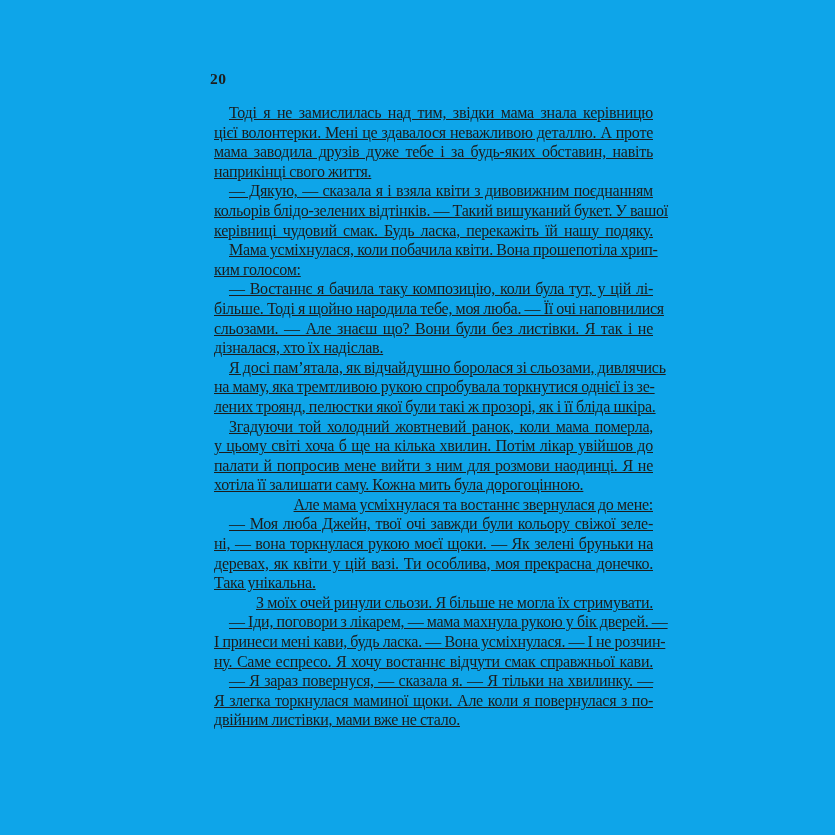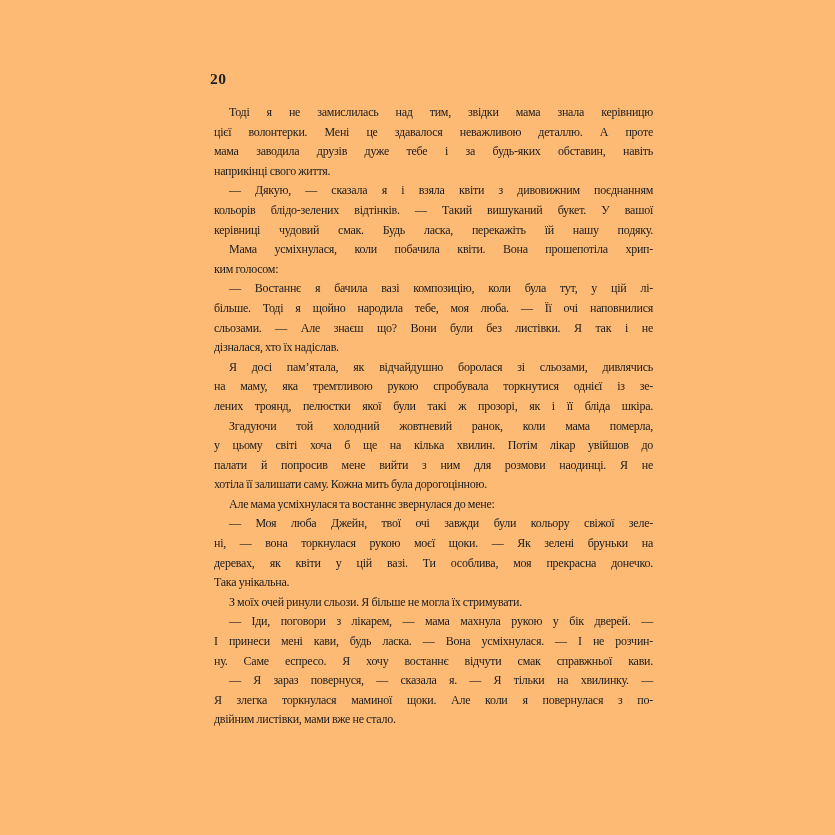--- a/index.html
+++ b/index.html
@@ -10,55 +10,57 @@
     width: 835px;
     height: 835px;
     position: relative;
     overflow: hidden;
     background: #ffffff;
     font-family: "Liberation Serif", "DejaVu Serif", serif;
   }
   .book-page {
     position: absolute;
     inset: 0;
-    background: #fdba74;
+    background: #0ea5e9;
   }
   .page-number {
     position: absolute;
     left: 210px;
     top: 70px;
     font-size: 15.5px;
     font-weight: bold;
     color: #1e1e1e;
     letter-spacing: 0.5px;
   }
   .text-block {
     position: absolute;
     left: 214px;
     top: 103px;
     width: 439px;
-    font-size: 12px;
+    font-size: 16px;
     line-height: 19.6px;
     color: #1c1c1c;
     letter-spacing: -0.25px;
     word-spacing: -0.4px;
+    text-decoration: underline;
   }
   .line {
     height: 19.6px;
     white-space: nowrap;
     overflow: visible;
     text-align: left;
   }
   .line.jfull {
     text-align: justify;
     text-align-last: justify;
     text-justify: inter-word;
   }
   .line.indent {
     padding-left: 15px;
+    text-align: right;
   }
 </style>
 </head>
 <body style="background: rgb(255, 255, 255);">
 
 <div class="book-page">
   <div class="page-number">20</div>
   <div class="text-block" id="text-block" style="color: rgb(28, 28, 28);">
       <div>
         <div class="line indent jfull">Тоді я не замислилась над тим, звідки мама знала керівницю</div>
@@ -69,21 +71,21 @@
       <div>
         <div class="line indent jfull">— Дякую, — сказала я і взяла квіти з дивовижним поєднанням</div>
         <div class="line jfull">кольорів блідо-зелених відтінків. — Такий вишуканий букет. У вашої</div>
         <div class="line jfull">керівниці чудовий смак. Будь ласка, перекажіть їй нашу подяку.</div>
       </div>
       <div>
         <div class="line indent jfull">Мама усміхнулася, коли побачила квіти. Вона прошепотіла хрип-</div>
         <div class="line">ким голосом:</div>
       </div>
       <div>
-        <div class="line indent jfull">— Востаннє я бачила вазі композицію, коли була тут, у цій лі-</div>
+        <div class="line indent jfull">— Востаннє я бачила таку композицію, коли була тут, у цій лі-</div>
         <div class="line jfull">більше. Тоді я щойно народила тебе, моя люба. — Її очі наповнилися</div>
         <div class="line jfull">сльозами. — Але знаєш що? Вони були без листівки. Я так і не</div>
         <div class="line">дізналася, хто їх надіслав.</div>
       </div>
       <div>
         <div class="line indent jfull">Я досі пам’ятала, як відчайдушно боролася зі сльозами, дивлячись</div>
         <div class="line jfull">на маму, яка тремтливою рукою спробувала торкнутися однієї із зе-</div>
         <div class="line jfull">лених троянд, пелюстки якої були такі ж прозорі, як і її бліда шкіра.</div>
       </div>
       <div>

